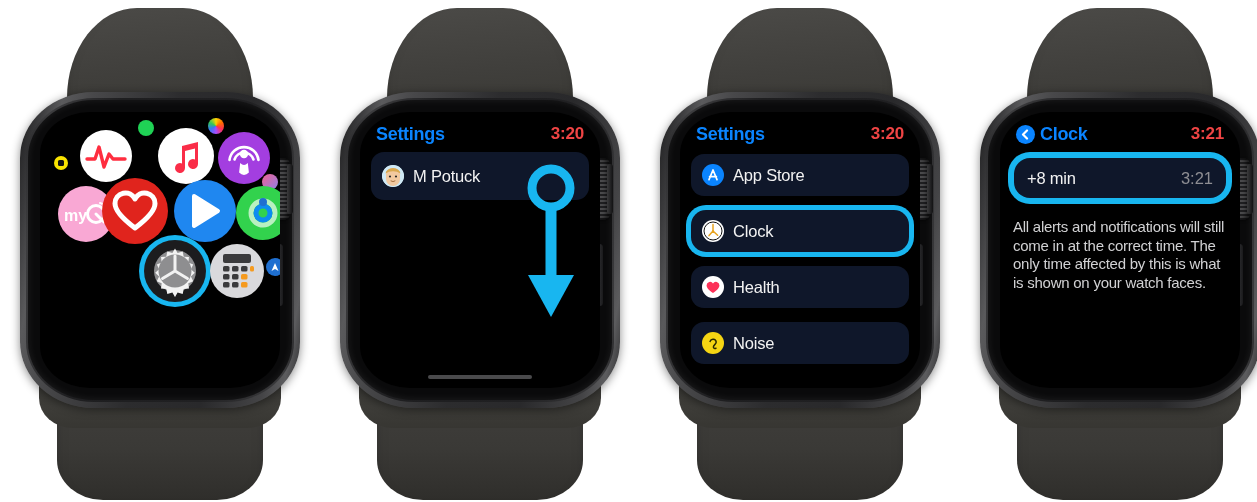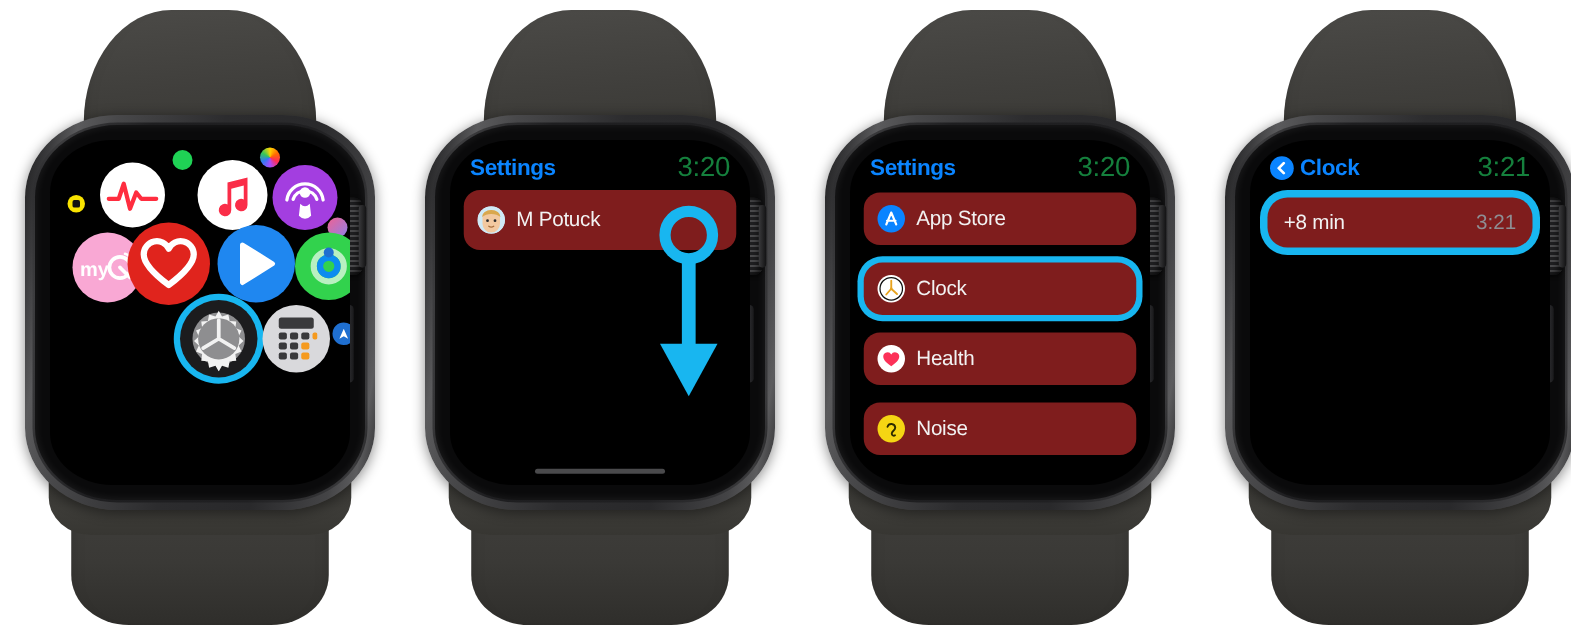--- a/index.html
+++ b/index.html
@@ -64,24 +64,24 @@
   .ring-hl{box-shadow:0 0 0 5px #18b6f0;}
 
   
   .statusbar{position:absolute;left:0;right:0;top:10px;height:24px;
        display:flex;align-items:center;justify-content:space-between;padding:0 16px;box-sizing:border-box;}
   .sb-title{color:#0a84ff;font-size:18px;font-weight:bold;letter-spacing:-.3px;}
   .sb-title.clk{display:flex;align-items:center;gap:5px;}
   .back-chip{width:19px;height:19px;border-radius:50%;background:#0a84ff;
        display:flex;align-items:center;justify-content:center;flex:none;}
   .back-chip svg{display:block;}
-  .sb-time{color:#15803d;font-size:22px;font-weight:normal;letter-spacing:-.2px;}
+  .sb-time{color:#ef4444;font-size:17px;font-weight:bold;letter-spacing:-.2px;}
 
   .list{position:absolute;left:11px;right:11px;top:40px;display:flex;flex-direction:column;}
-  .row{background:#7f1d1d;border-radius:13px;height:42px;display:flex;align-items:center;
+  .row{background:#0f172a;border-radius:13px;height:42px;display:flex;align-items:center;
        padding:0 11px;box-sizing:border-box;gap:9px;position:relative;}
   .row.tall{height:48px;}
   .row-label{color:#f2f2f2;font-size:16.5px;letter-spacing:-.2px;white-space:nowrap;}
   .row-right{margin-left:auto;color:#8e8e93;font-size:16.5px;}
   .row-icon{width:22px;height:22px;border-radius:50%;flex:none;display:flex;
        align-items:center;justify-content:center;overflow:hidden;}
   .hl-row{box-shadow:0 0 0 5px #18b6f0;border-radius:15px;}
   .hl-row.pill{border-radius:16px;box-shadow:0 0 0 6px #18b6f0;}
   .gap{height:12px;}
   .homebar{position:absolute;left:50%;transform:translateX(-50%);bottom:9px;
@@ -352,16 +352,17 @@
         <span class="sb-time">3:21</span>
       </div>
 
       <div class="list" style="top:46px;left:14px;right:14px;">
         <div class="row hl-row pill" style="height:40px;padding:0 13px;">
           <span class="row-label">+8 min</span>
           <span class="row-right">3:21</span>
         </div>
       </div>
 
+      <div class="bodytext">All alerts and notifications will still come in at the correct time. The only time affected by this is what is shown on your watch faces.</div>
     </div>
   </div>
 
 </div>
 
 </body></html>

